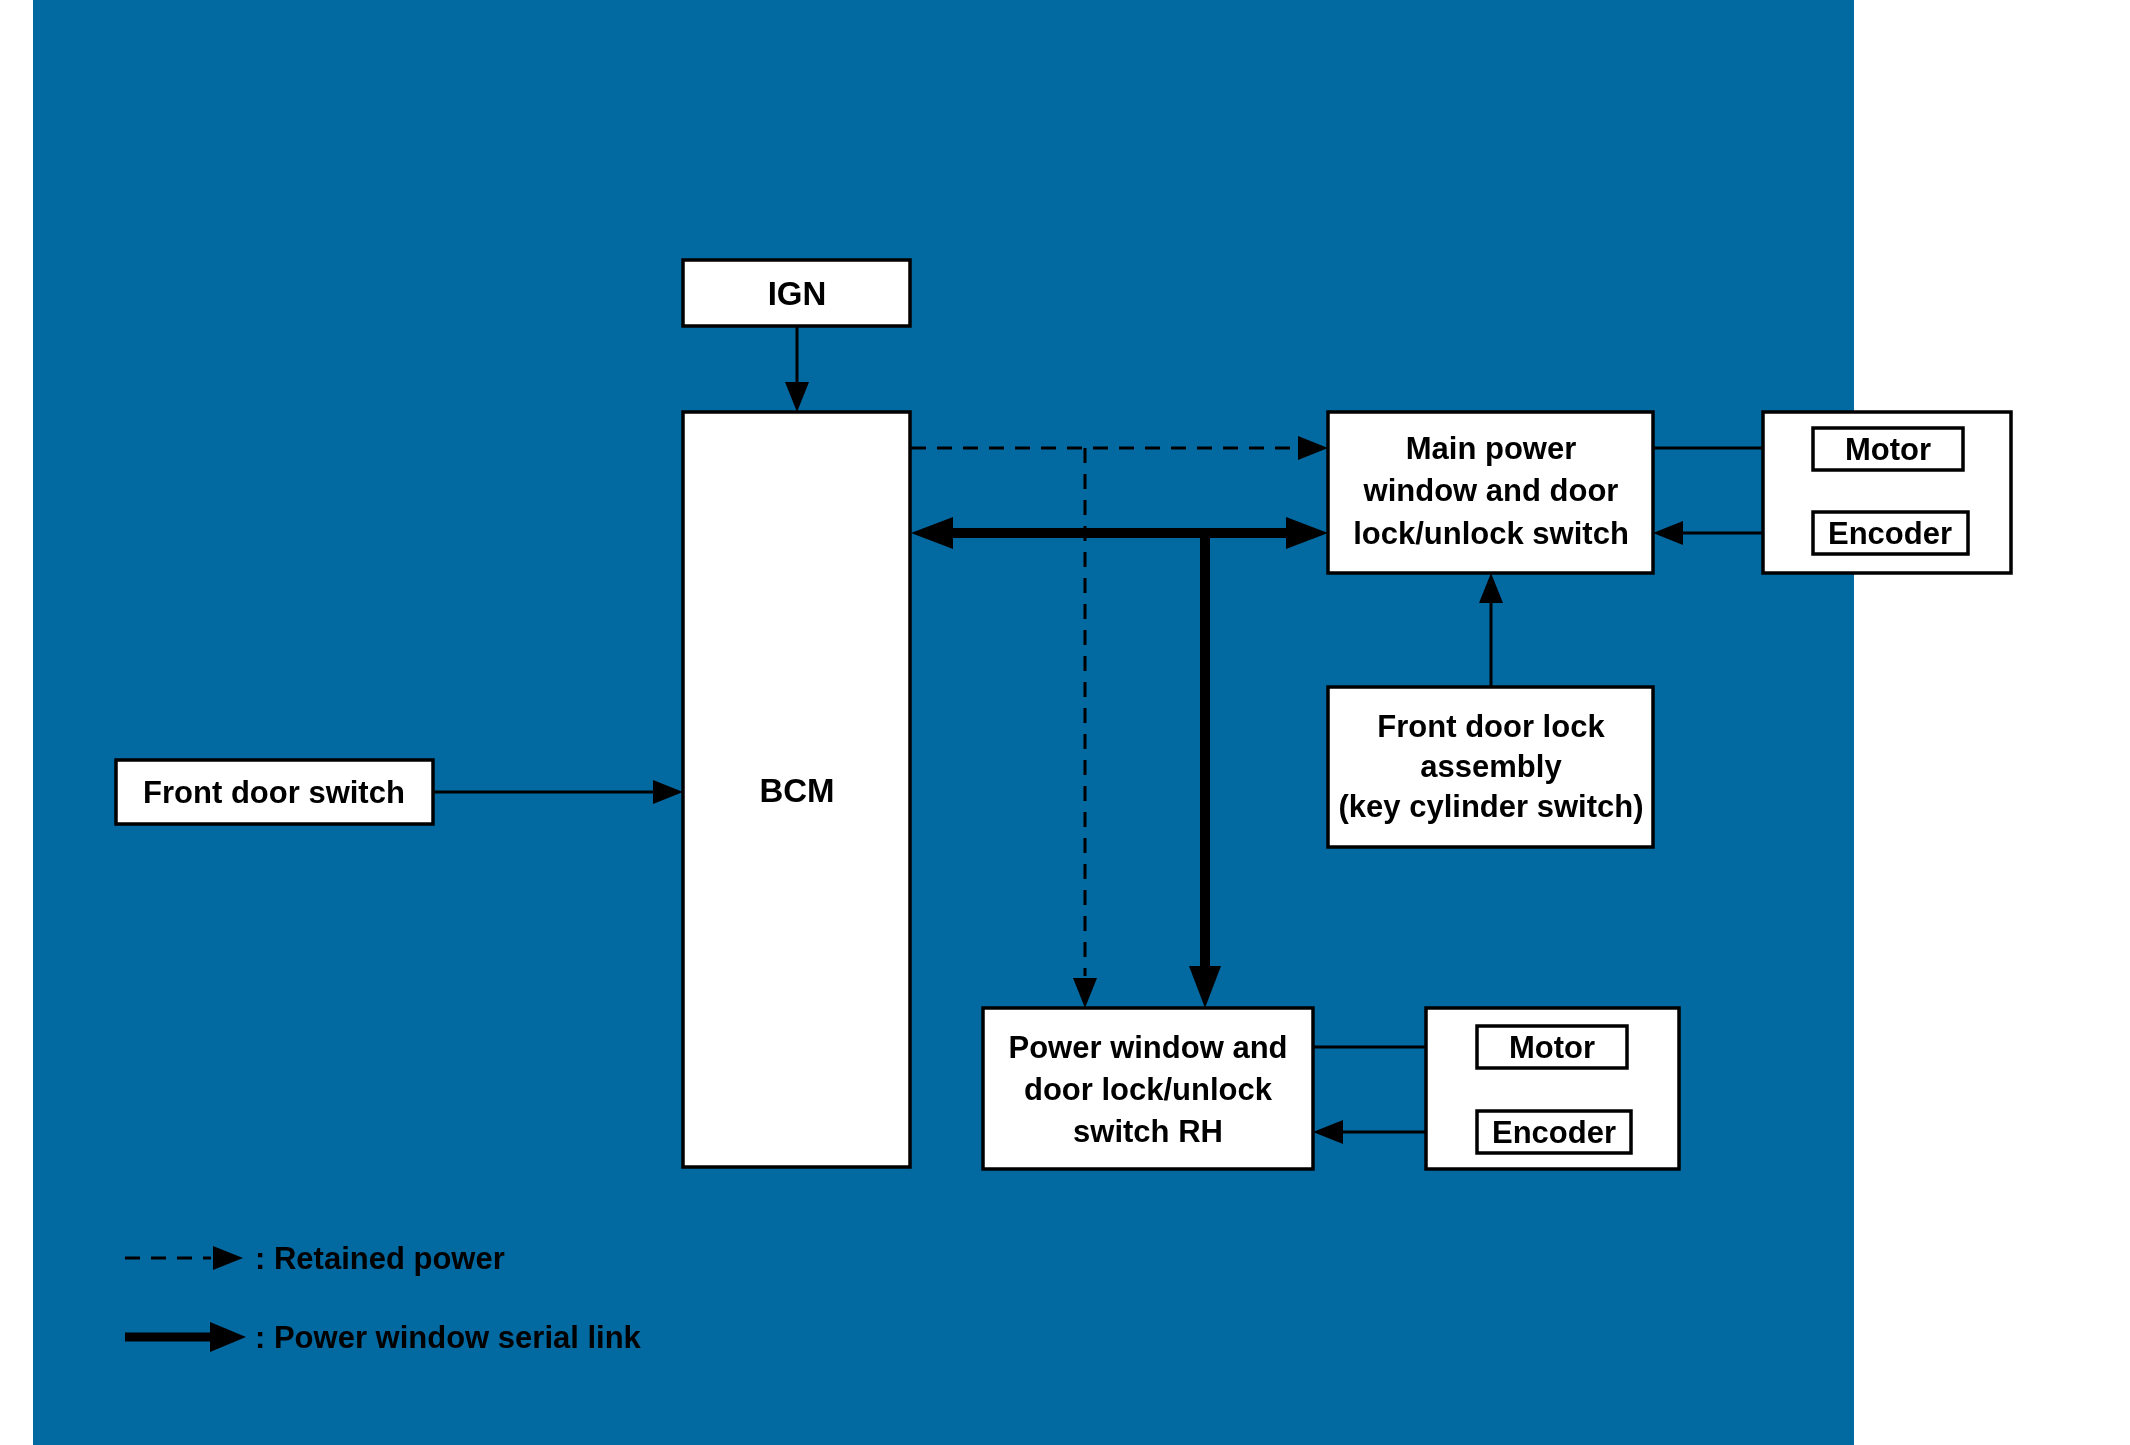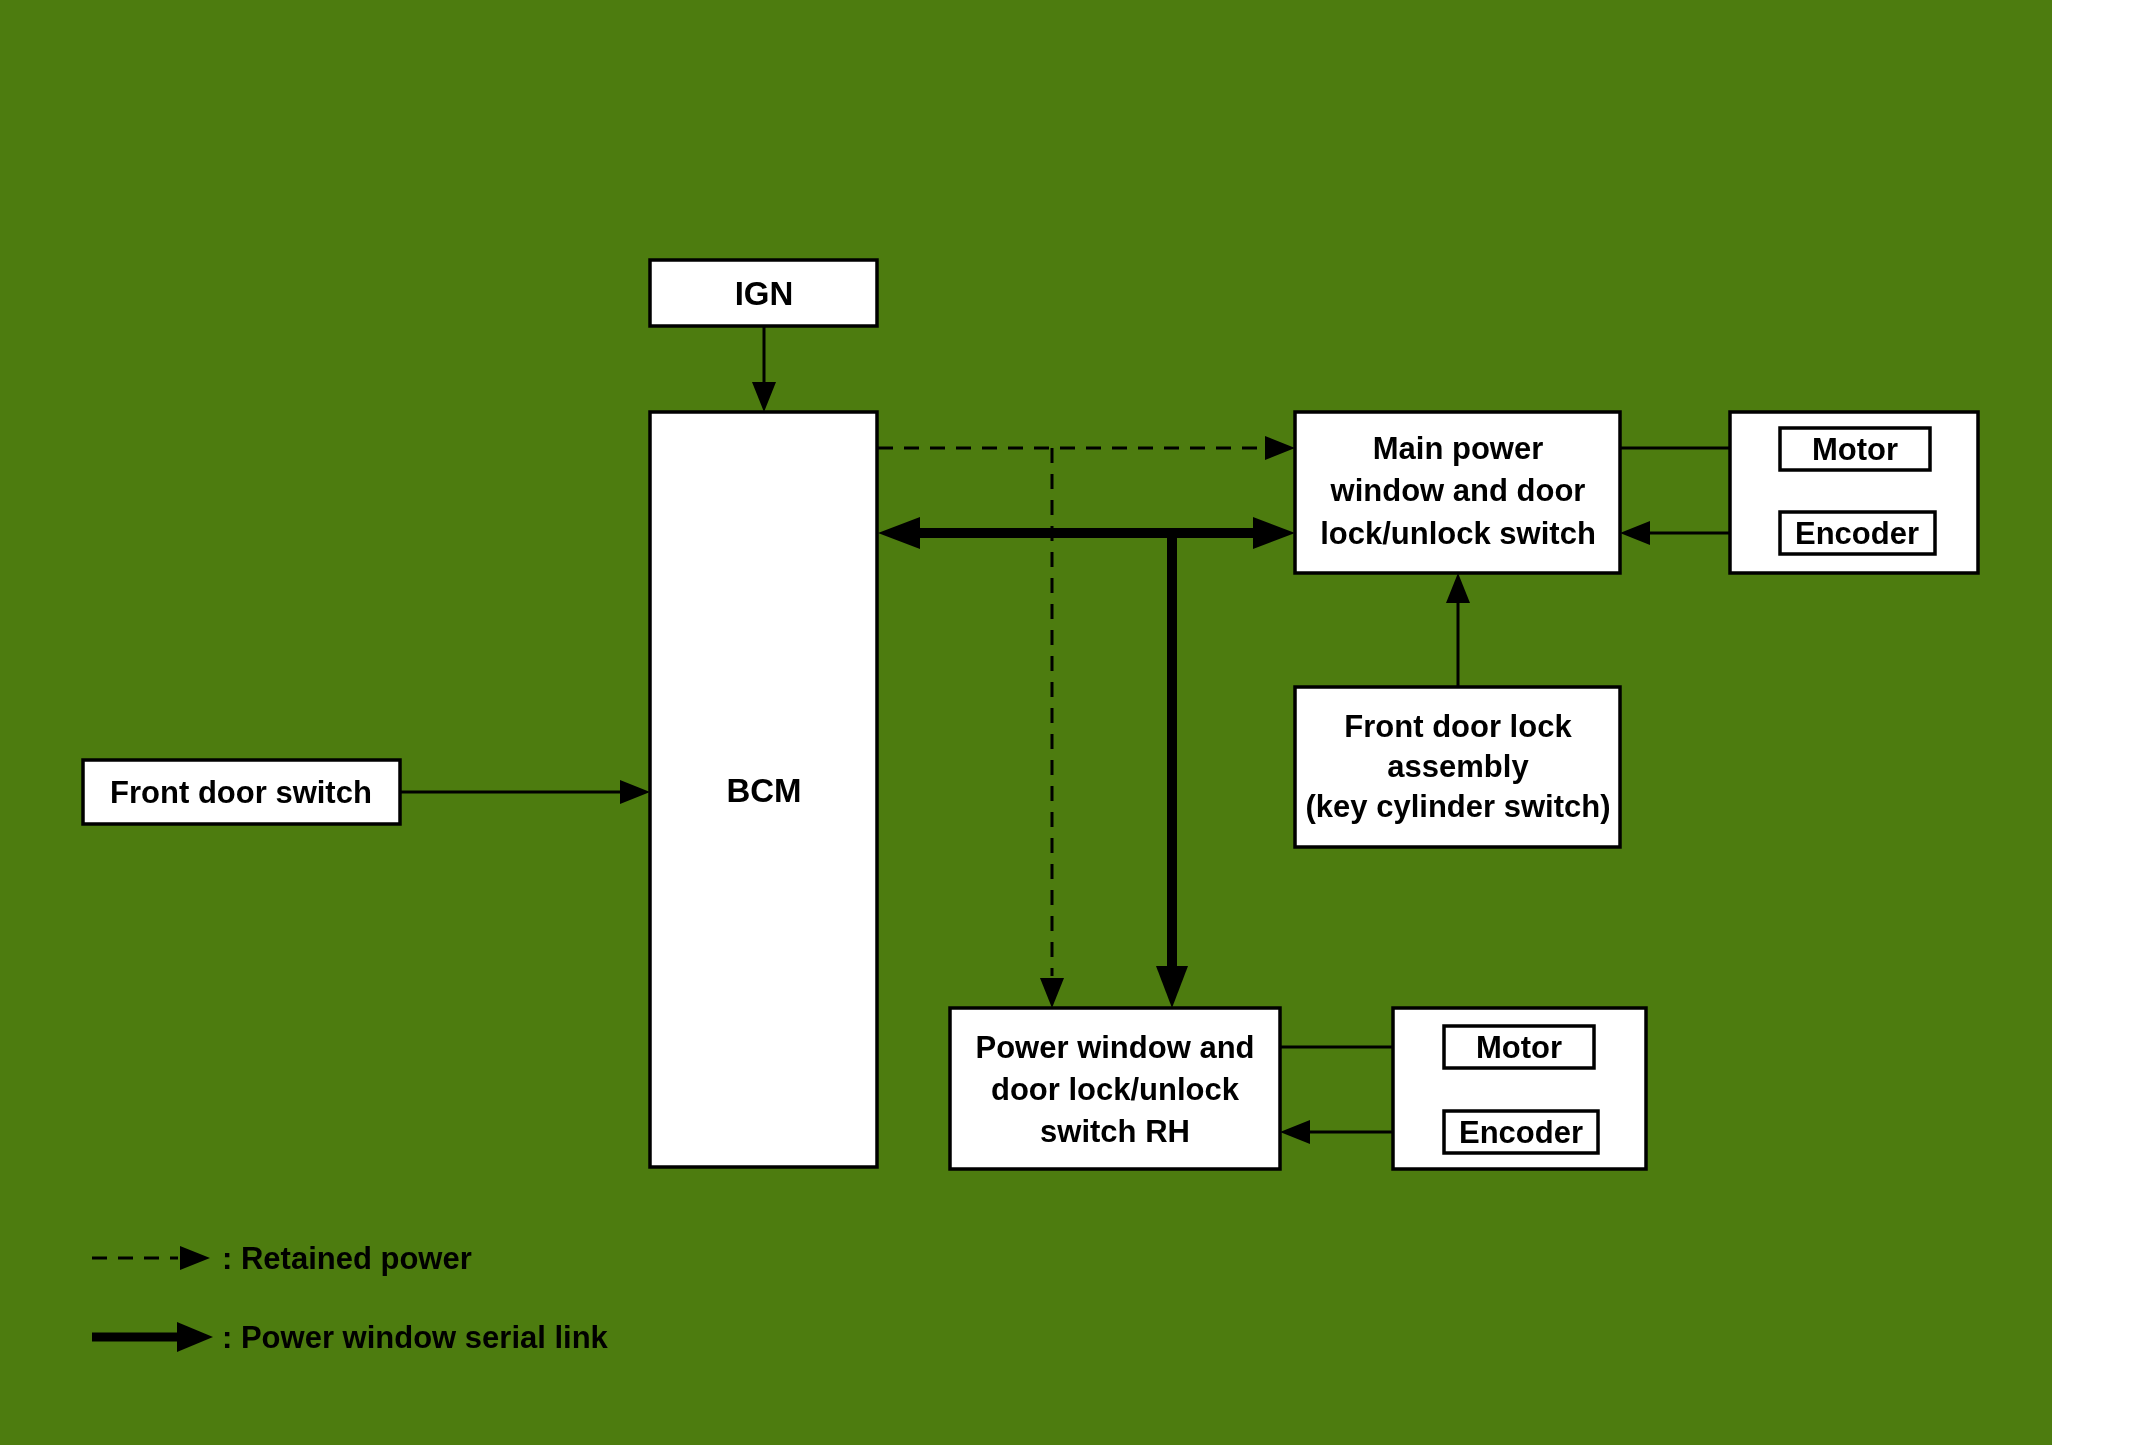--- a/index.html
+++ b/index.html
@@ -2,24 +2,25 @@
 <html><head>
 <meta charset="utf-8">
 <style>
   html, body {
     margin: 0;
     padding: 0;
     background: #ffffff;
   }
   #canvas {
     position: relative;
-    width: 2052px;
+    width: 1821px;
     height: 1445px;
-    background: #4d7c0f;
+    background: #0369a1;
     font-family: "Liberation Sans", sans-serif;
+    margin-left: 33px;
   }
   svg { display: block; }
   .box {
     fill: #ffffff;
     stroke: #000000;
     stroke-width: 3.5;
   }
   .lbl {
     fill: #000000;
     font-family: "Liberation Sans", sans-serif;

